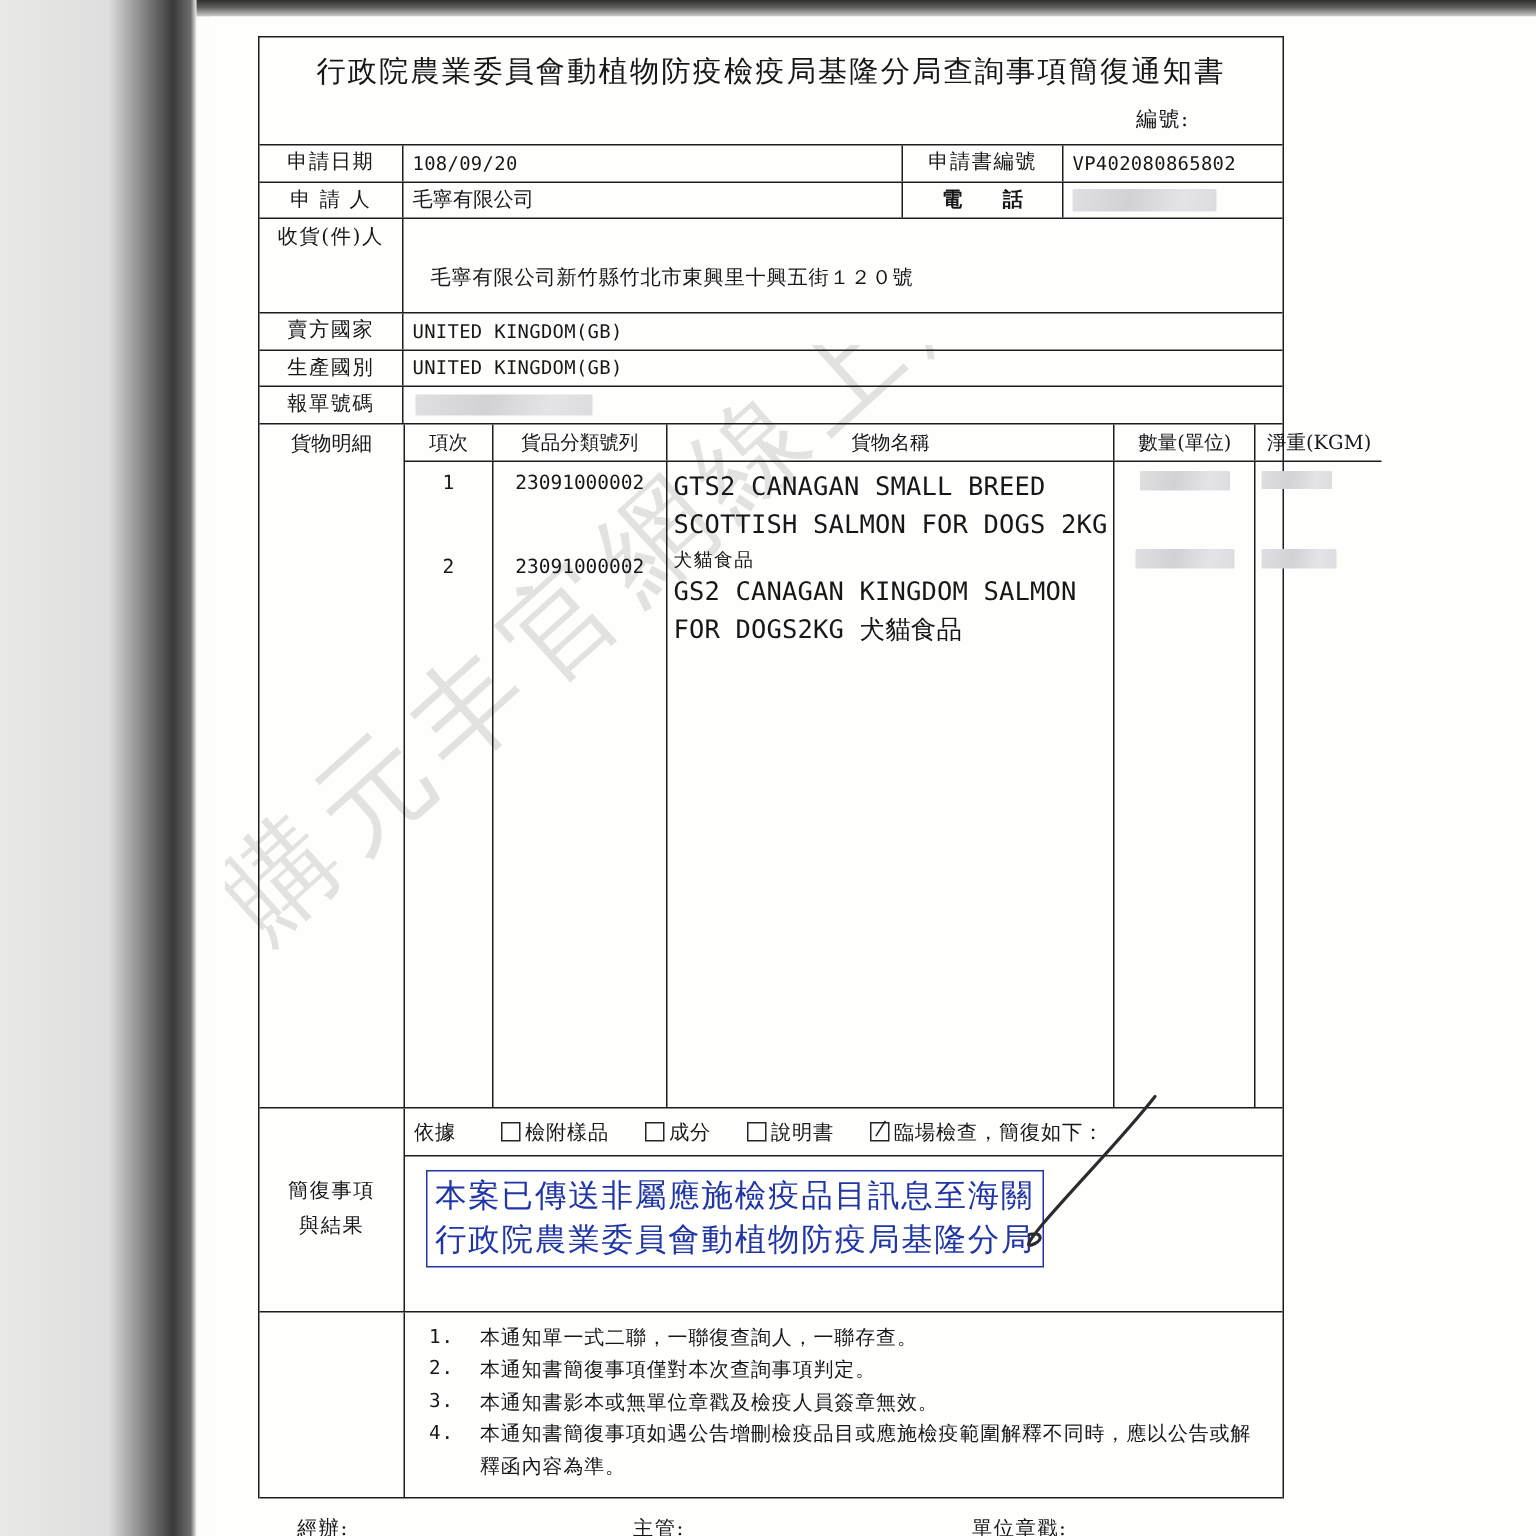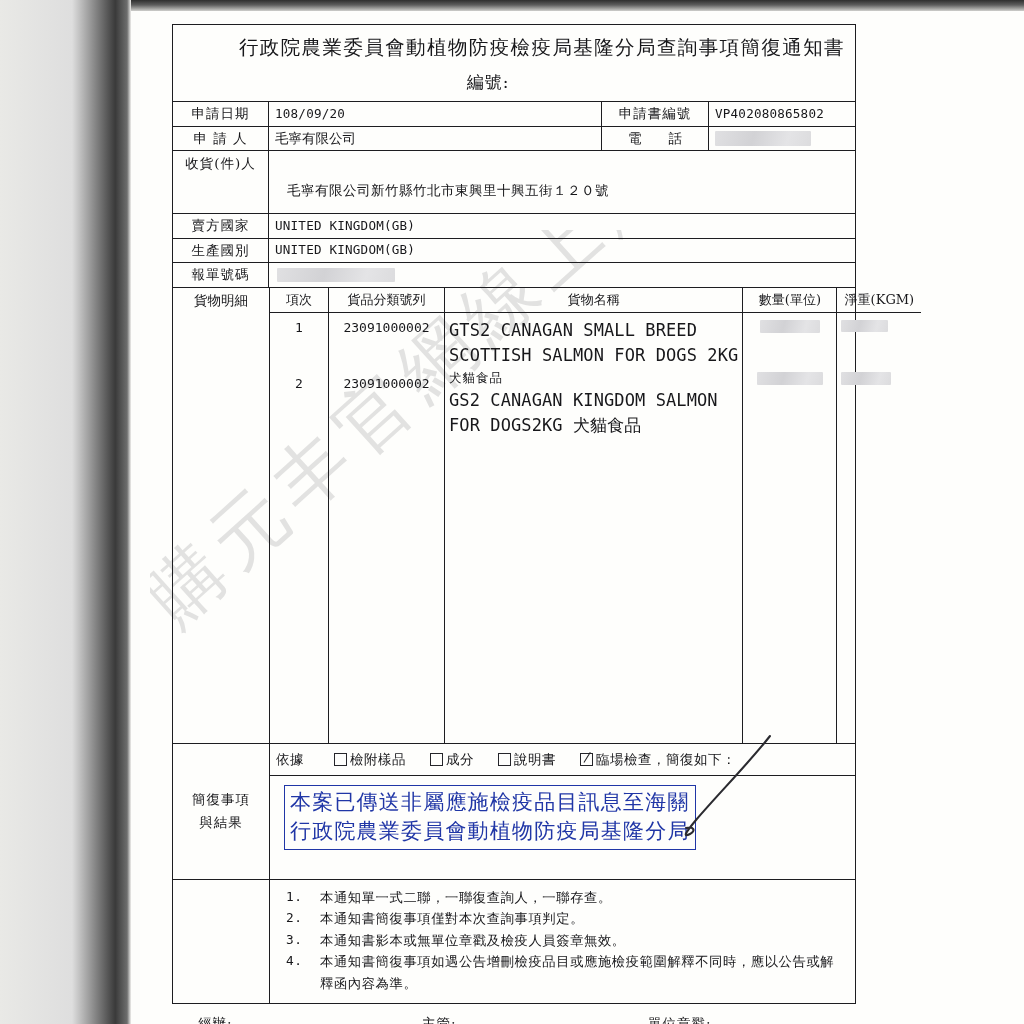--- a/index.html
+++ b/index.html
@@ -106,29 +106,29 @@
     font-size: 12.6px;
     letter-spacing: 0.2px;
   }
 
   
   .title-block {
     border-bottom: 1.3px solid #1d1d20;
     padding: 6px 10px 2px 10px;
   }
   .doc-title {
-    text-align: right;
+    text-align: center;
     font-size: 19.5px;
     letter-spacing: 1.4px;
     white-space: nowrap;
     padding: 3px 0 10px 0;
   }
   .doc-serial {
-    text-align: center;
-    font-size: 17px;
+    text-align: right;
+    font-size: 14px;
     padding: 0 52px 5px 0;
     letter-spacing: 1px;
   }
 
   
   .redact {
     display: inline-block;
     background: linear-gradient(105deg,#e0e0e2 0%,#d2d2d5 40%,#e4e4e6 75%,#dcdcde 100%);
     height: 13px;
     border-radius: 1px;
@@ -320,21 +320,21 @@
     <div class="row">
       <div class="cell lbl">申請日期</div>
       <div class="cell val mono-ascii">108/09/20</div>
       <div class="cell lbl" style="width:108px;min-width:108px;border-left:1.3px solid #1d1d20;">申請書編號</div>
       <div class="cell mono-ascii" style="width:146px;min-width:146px;">VP402080865802</div>
     </div>
 
     <div class="row">
       <div class="cell lbl">申 請 人</div>
       <div class="cell val">毛寧有限公司</div>
-      <div class="cell lbl" style="width:108px;min-width:108px;border-left:1.3px solid #1d1d20;letter-spacing:0;">電　　話</div>
+      <div class="cell lbl" style="width:108px;min-width:108px;border-left:1.3px solid #1d1d20;letter-spacing:0;font-weight:bold;">電　　話</div>
       <div class="cell" style="width:146px;min-width:146px;">
         <span class="redact phone"></span>
       </div>
     </div>
 
     <div class="row consignee-row">
       <div class="cell lbl">收貨(件)人</div>
       <div class="cell val">毛寧有限公司新竹縣竹北市東興里十興五街１２０號</div>
     </div>
 

